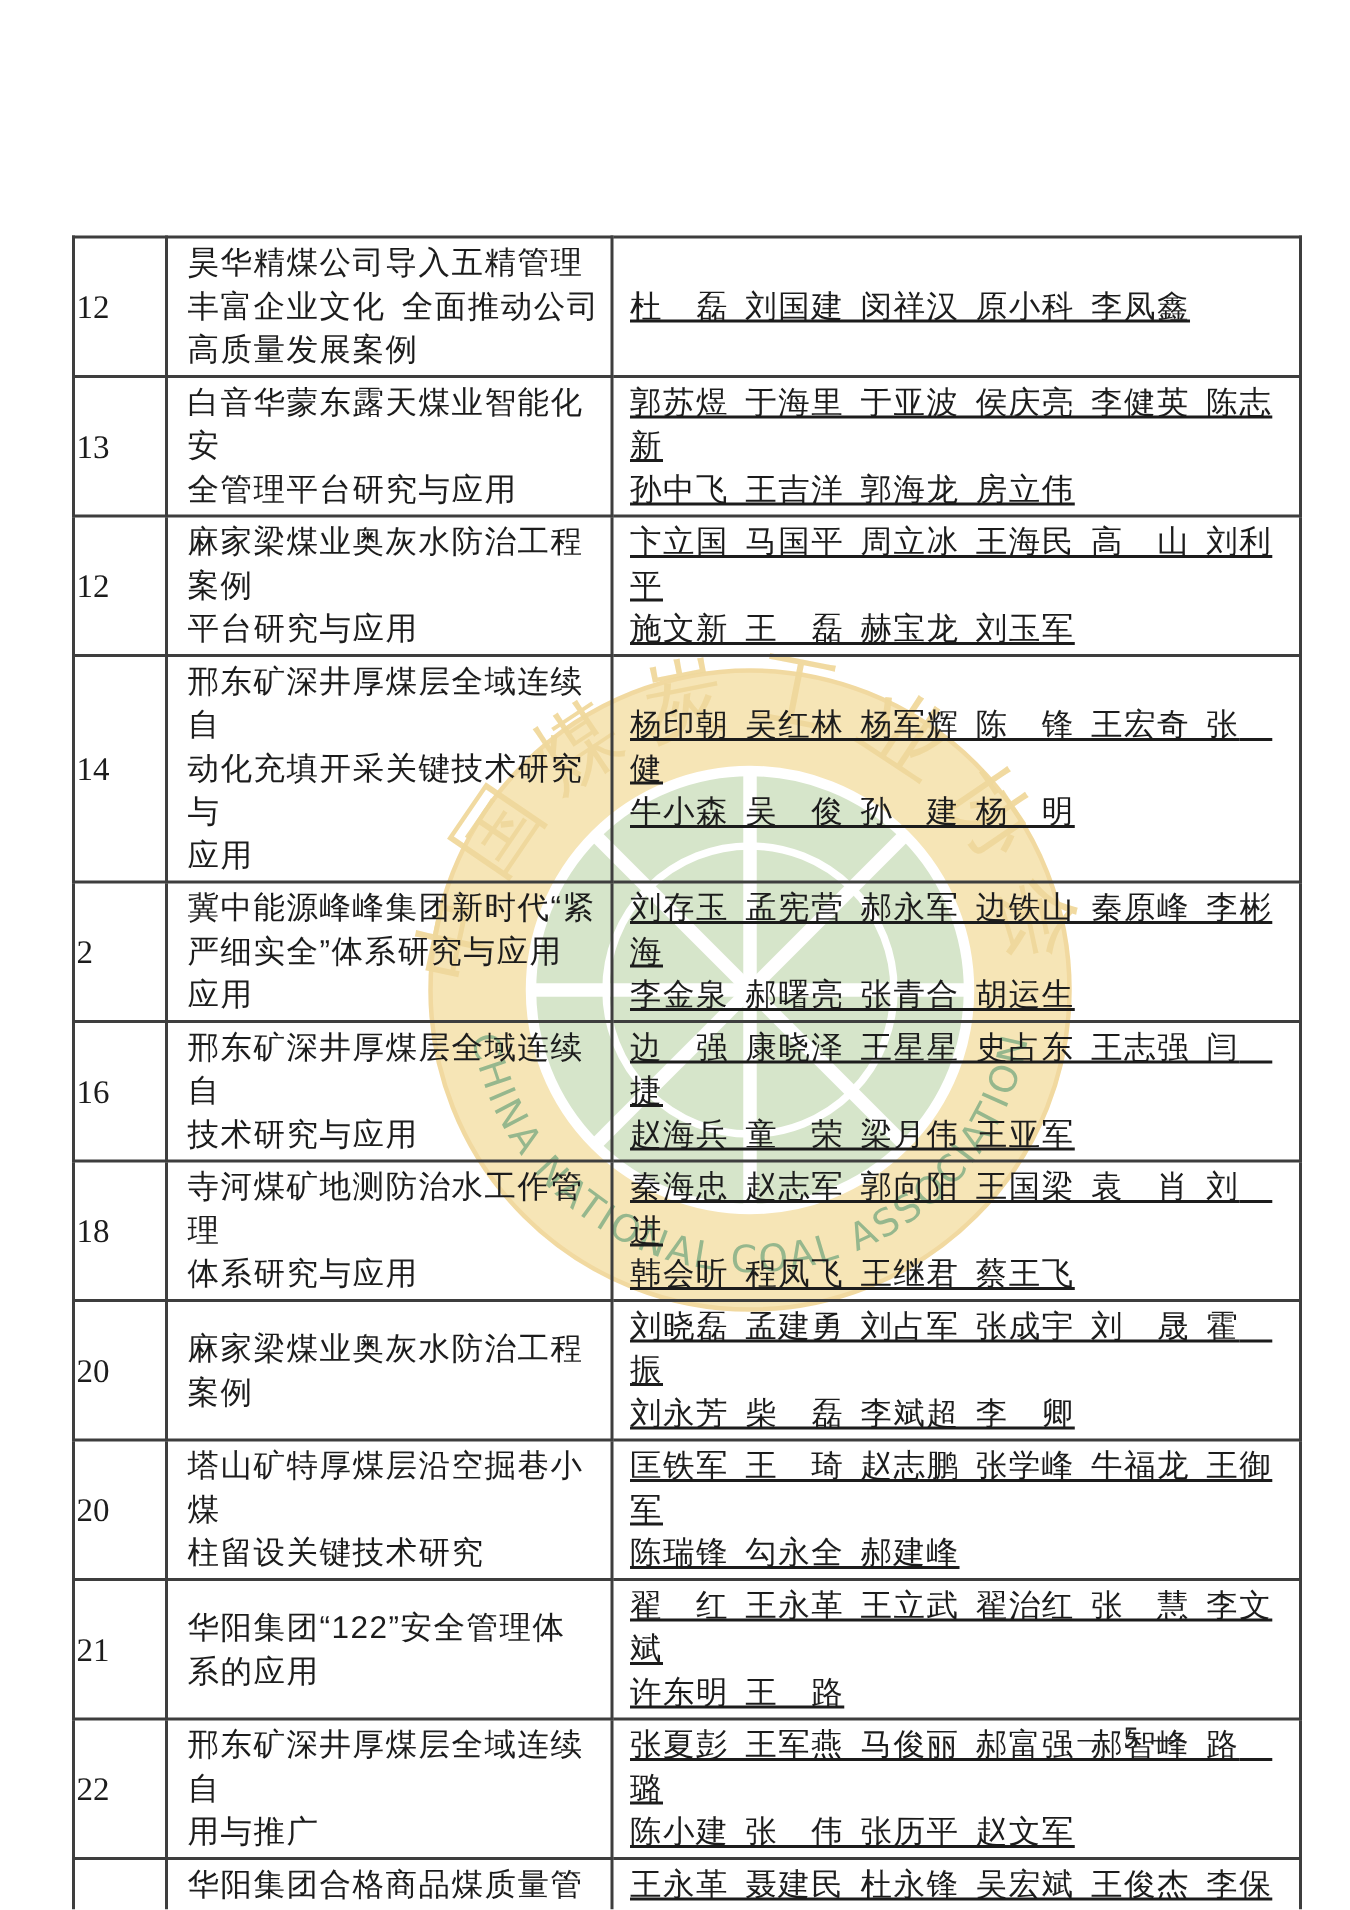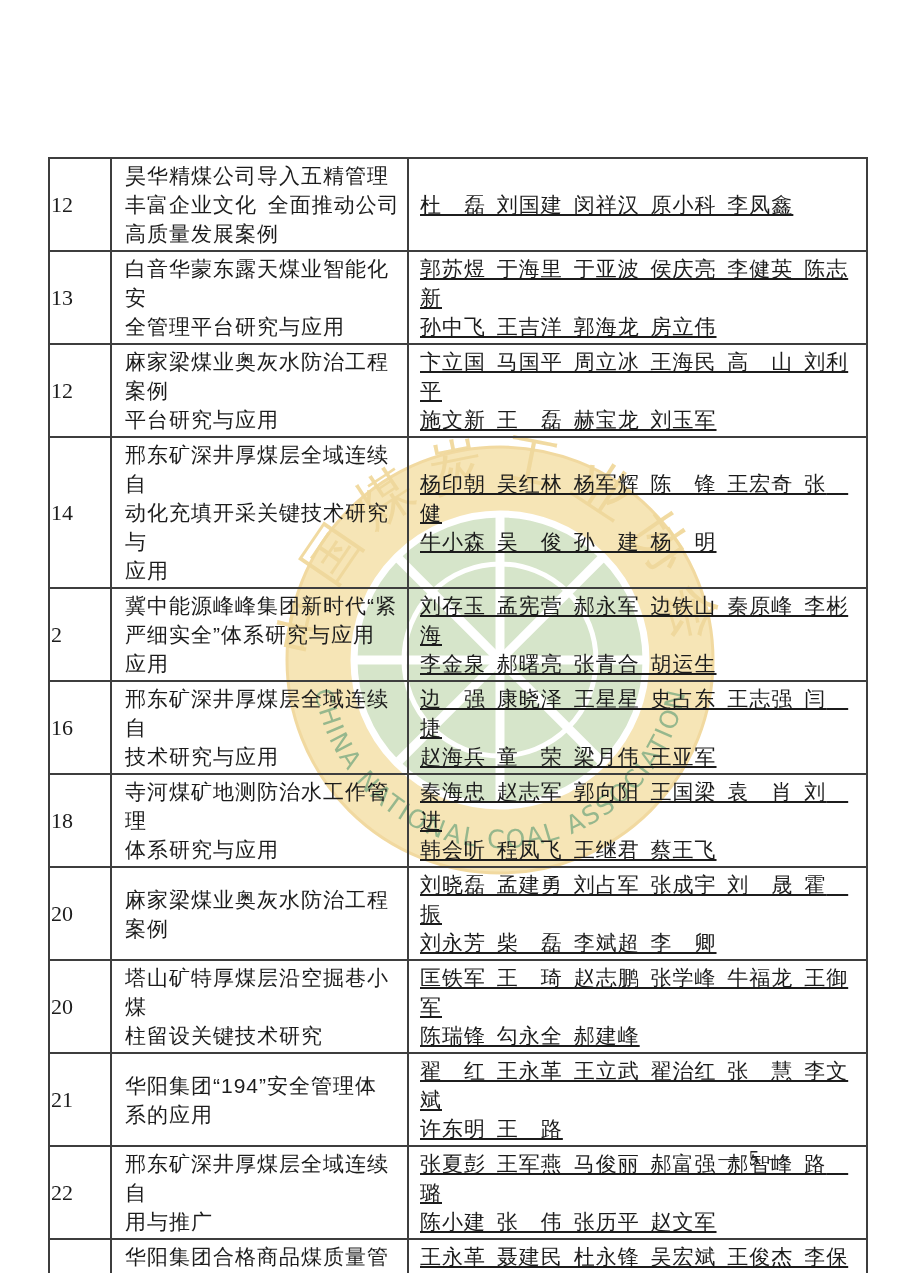--- a/index.html
+++ b/index.html
@@ -168,21 +168,21 @@
         </tr>
         <tr>
           <td class="row-number-cell">20</td>
           <td class="title-cell">塔山矿特厚煤层沿空掘巷小煤
 柱留设关键技术研究</td>
           <td class="names-cell">匡铁军 王　琦 赵志鹏 张学峰 牛福龙 王御军
 陈瑞锋 勾永全 郝建峰</td>
         </tr>
         <tr>
           <td class="row-number-cell">21</td>
-          <td class="title-cell">华阳集团“194”安全管理体
+          <td class="title-cell">华阳集团“122”安全管理体
 系的应用</td>
           <td class="names-cell">翟　红 王永革 王立武 翟治红 张　慧 李文斌
 许东明 王　路</td>
         </tr>
         <tr>
           <td class="row-number-cell">22</td>
           <td class="title-cell">邢东矿深井厚煤层全域连续自
 用与推广</td>
           <td class="names-cell">张夏彭 王军燕 马俊丽 郝富强 郝智峰 路　璐
 陈小建 张　伟 张历平 赵文军</td>

